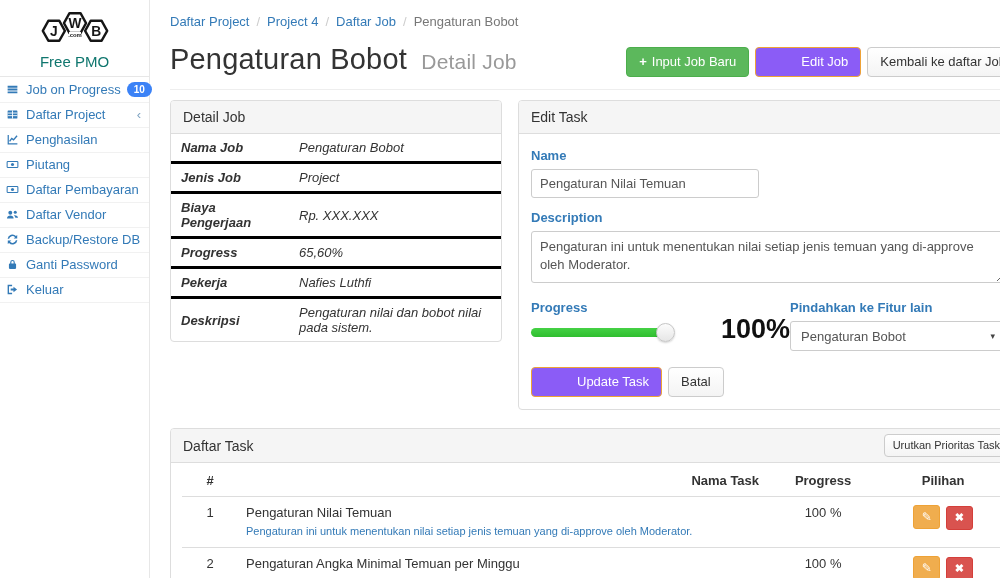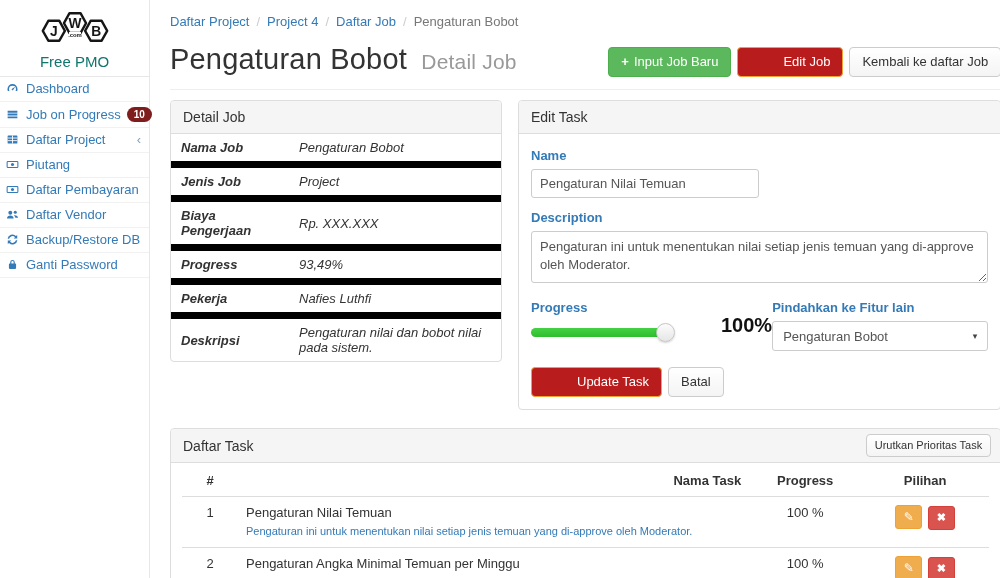--- a/index.html
+++ b/index.html
@@ -15,77 +15,77 @@
   .sidebar { flex:0 0 150px; width:150px; background:#fff; border-right:1px solid #e7e7e7; }
   .brand { text-align:center; padding:5px 0 6px; border-bottom:1px solid #e7e7e7; cursor:pointer; }
   .brand-name { color:#0f766e; font-size:15px; margin-top:3px; }
   .nav-item {
     display:flex; align-items:center; gap:6px; padding:5px 8px 5px 6px;
     border-bottom:1px solid #f1f1f1; color:#337ab7; cursor:pointer;
     text-decoration:none; line-height:14px; white-space:nowrap;
   }
   .nav-item .nav-icon { width:14px; height:14px; flex:0 0 14px; display:inline-flex; }
   .nav-item svg { width:13px; height:13px; }
-  .badge { background:#7f1d1d; color:#fff; border-radius:10px; font-size:10px; font-weight:bold;
+  .badge { background:#3b82f6; color:#fff; border-radius:10px; font-size:10px; font-weight:bold;
            padding:2px 7px; margin-left:auto; line-height:11px; }
   .chevron { margin-left:auto; color:#7da2c1; font-size:13px; line-height:12px; }
 
   
   main { flex:1; padding:12px 10px 0 20px; }
   .breadcrumb { padding:2px 0 12px; font-size:13px; }
   .crumb-link { color:#337ab7; cursor:pointer; }
   .crumb-current { color:#777; }
   .crumb-sep { color:#ccc; margin:0 7px; }
 
   .page-header { display:flex; justify-content:space-between; align-items:flex-start; }
   h1 { margin:2px 0 0; font-size:29px; font-weight:400; color:#333; letter-spacing:.2px; }
   h1 small { font-size:21px; color:#999; font-weight:400; margin-left:6px; }
   .header-buttons { display:flex; gap:6px; margin-top:6px; }
 
   .btn { display:inline-flex; align-items:center; justify-content:center; gap:5px;
          font-family:inherit; font-size:13px; padding:6px 12px; border-radius:4px;
          border:1px solid #ccc; background:#fff; color:#333; cursor:pointer; line-height:16px; }
   .btn-success { background:#5cb85c; border-color:#4cae4c; color:#fff; }
-  .btn-warning { background:#b91c1c; border-color:#eea236; color:#fff;padding-left:45px; }
+  .btn-warning { background:#8b5cf6; border-color:#eea236; color:#fff;padding-left:45px; }
   .btn-default { background:linear-gradient(#fff,#f4f4f4); border-color:#ccc; color:#333; }
   .btn-sm { font-size:11px; padding:4px 8px; line-height:13px; }
   .plus-glyph { font-weight:bold; }
 
   hr.title-rule { border:0; border-top:1px solid #eee; margin:12px 0 10px; }
 
   
   .panels-row { display:flex; gap:16px; align-items:flex-start; }
   .panel { border:1px solid #ddd; border-radius:4px; background:#fff; }
   .panel-heading { background:#f5f5f5; border-bottom:1px solid #ddd; padding:8px 12px;
                    font-size:14px; color:#333; border-radius:3px 3px 0 0; }
   .panel-detail { flex:0 0 332px; width:332px; }
   .panel-edit { flex:1; }
 
   .detail-table { width:100%; border-collapse:collapse; font-size:13px;font-style:italic; }
-  .detail-table tr + tr td { border-top:7px solid #000000; }
+  .detail-table tr + tr td { border-top:3px solid #000000; }
   .detail-table td { padding:6px 10px; }
   .detail-table td.lbl { font-weight:bold; width:118px; }
 
   .panel-body { padding:12px; }
   .form-label { color:#337ab7; font-weight:bold; margin:2px 0 6px; }
   .text-input { width:228px; height:29px; border:1px solid #ccc; border-radius:3px;
                 padding:0 8px; font-size:13px; color:#555; font-family:inherit; }
   textarea.desc-input { width:100%; height:52px; border:1px solid #ccc; border-radius:3px;
                 padding:6px 8px; font-size:13px; color:#555; font-family:inherit;
                 resize:vertical; line-height:1.4; }
   .mt { margin-top:12px; }
 
   .progress-row { display:flex; align-items:flex-start; margin-top:12px; }
   .prog-left { width:158px; }
   .slider-track { position:relative; width:132px; height:9px; border-radius:5px;
                   background:linear-gradient(#45d145,#2fbe2f); margin-top:13px; cursor:pointer; }
   .slider-handle { position:absolute; right:-12px; top:-5px; width:19px; height:19px;
                    border-radius:50%; background:linear-gradient(#fcfcfc,#e6e6e6);
                    border:1px solid #c6c6c6; box-shadow:0 1px 2px rgba(0,0,0,.18); cursor:grab; }
-  .big-percent { font-size:20px; font-weight:bold; color:#111; margin:16px 0 0 32px; }
+  .big-percent { font-size:27px; font-weight:bold; color:#111; margin:16px 0 0 32px; }
   .prog-right { margin-left:auto; width:216px; }
   .select-box { position:relative; height:30px; border:1px solid #ccc; border-radius:3px;
                 display:flex; align-items:center; padding:0 10px; color:#555;
                 background:#fff; cursor:pointer; }
   .select-caret { margin-left:auto; font-size:9px; color:#444; }
   .action-row { margin-top:16px; display:flex; gap:6px; }
 
   
   .panel-tasks { margin-top:18px; }
   .panel-tasks .panel-heading { display:flex; align-items:center; justify-content:space-between;
@@ -122,29 +122,20 @@
         <rect x="43.5" y="28.2" width="13" height="6.4" fill="#fff"></rect>
         <text x="50" y="33.6" text-anchor="middle" font-size="6.4" font-weight="bold" fill="#161616" font-family="Liberation Sans, sans-serif">.com</text>
         <text x="27" y="32" text-anchor="middle" font-size="15" font-weight="bold" fill="#161616" font-family="Liberation Sans, sans-serif">J</text>
         <text x="50" y="24.5" text-anchor="middle" font-size="15" font-weight="bold" fill="#161616" font-family="Liberation Sans, sans-serif">W</text>
         <text x="73" y="32" text-anchor="middle" font-size="15" font-weight="bold" fill="#161616" font-family="Liberation Sans, sans-serif">B</text>
       </svg>
       <div class="brand-name">Free PMO</div>
     </div>
 
     <nav>
-      <a class="nav-item">
-        <span class="nav-icon">
-          <svg viewBox="0 0 16 16" fill="#337ab7">
-              <path d="M8 2.6A6.2 6.2 0 0 0 1.8 8.8c0 .8.2 1.6.5 2.3h2A4.3 4.3 0 0 1 3.7 9 4.3 4.3 0 0 1 8 4.7 4.3 4.3 0 0 1 12.3 9c0 .8-.2 1.5-.6 2.1h2c.3-.7.5-1.5.5-2.3A6.2 6.2 0 0 0 8 2.6z"></path>
-              <path d="M7.3 9.8a1 1 0 0 0 1.5-.1l2.5-3.9-3.9 2.5a1 1 0 0 0-.1 1.5z"></path>
-            </svg>
-        </span>
-        <span>Dashboard</span>
-      </a>
 
       <a class="nav-item">
         <span class="nav-icon">
           <svg viewBox="0 0 16 16" fill="#337ab7">
               <path d="M2 3.4h12v2.3H2zM2 6.9h12v2.3H2zM2 10.4h12v2.3H2z"></path>
             </svg>
         </span>
         <span>Job on Progress</span>
         <span class="badge">10</span>
       </a>
@@ -153,20 +144,29 @@
         <span class="nav-icon">
           <svg viewBox="0 0 16 16">
               <rect x="2" y="3" width="12" height="10" rx="0.8" fill="#337ab7"></rect>
               <path d="M2 6.2h12M2 9.4h12M8 3v10" stroke="#fff" stroke-width="1.1" fill="none"></path>
             </svg>
         </span>
         <span>Daftar Project</span>
         <span class="chevron">‹</span>
       </a>
 
+      <a class="nav-item">
+        <span class="nav-icon">
+          <svg viewBox="0 0 16 16">
+              <path d="M2 2.5h1.5v10H14V14H2z" fill="#337ab7"></path>
+              <polyline points="4.4,10.4 7.1,6.7 9.3,8.5 13.6,3.4" fill="none" stroke="#337ab7" stroke-width="1.7"></polyline>
+            </svg>
+        </span>
+        <span>Penghasilan</span>
+      </a>
 
       <a class="nav-item">
         <span class="nav-icon">
           <svg viewBox="0 0 16 16">
               <rect x="1.4" y="4.3" width="13.2" height="7.4" rx="1" fill="none" stroke="#337ab7" stroke-width="1.3"></rect>
               <circle cx="8" cy="8" r="1.9" fill="#337ab7"></circle>
             </svg>
         </span>
         <span>Piutang</span>
       </a>
@@ -208,20 +208,29 @@
       <a class="nav-item">
         <span class="nav-icon">
           <svg viewBox="0 0 16 16" fill="#337ab7">
               <path d="M5.2 7.4V5.2a2.8 2.8 0 0 1 5.6 0v2.2H9.4V5.2a1.4 1.4 0 0 0-2.8 0v2.2z"></path>
               <rect x="3.6" y="6.9" width="8.8" height="6.5" rx="1"></rect>
             </svg>
         </span>
         <span>Ganti Password</span>
       </a>
 
+      <a class="nav-item">
+        <span class="nav-icon">
+          <svg viewBox="0 0 16 16" fill="#337ab7">
+              <path d="M2 2.2h5.5v1.7H3.7v8.2h3.8v1.7H2z"></path>
+              <path d="M9.2 4.6L13.6 8l-4.4 3.4V9.2H5.8V6.8h3.4z"></path>
+            </svg>
+        </span>
+        <span>Keluar</span>
+      </a>
     </nav>
   </aside>
 
   <main>
 
     <div class="breadcrumb">
       <span class="crumb-link">Daftar Project</span><span class="crumb-sep">/</span><span class="crumb-link">Project 4</span><span class="crumb-sep">/</span><span class="crumb-link">Daftar Job</span><span class="crumb-sep">/</span><span class="crumb-current">Pengaturan Bobot</span>
     </div>
 
     <div class="page-header">
@@ -254,21 +263,21 @@
             <tr>
               <td class="lbl">Jenis Job</td>
               <td>Project</td>
             </tr>
             <tr>
               <td class="lbl">Biaya Pengerjaan</td>
               <td>Rp. XXX.XXX</td>
             </tr>
             <tr>
               <td class="lbl">Progress</td>
-              <td>93,49%</td>
+              <td>65,60%</td>
             </tr>
             <tr>
               <td class="lbl">Pekerja</td>
               <td>Nafies Luthfi</td>
             </tr>
             <tr>
               <td class="lbl">Deskripsi</td>
               <td>Pengaturan nilai dan bobot nilai pada sistem.</td>
             </tr>
           </tbody>

